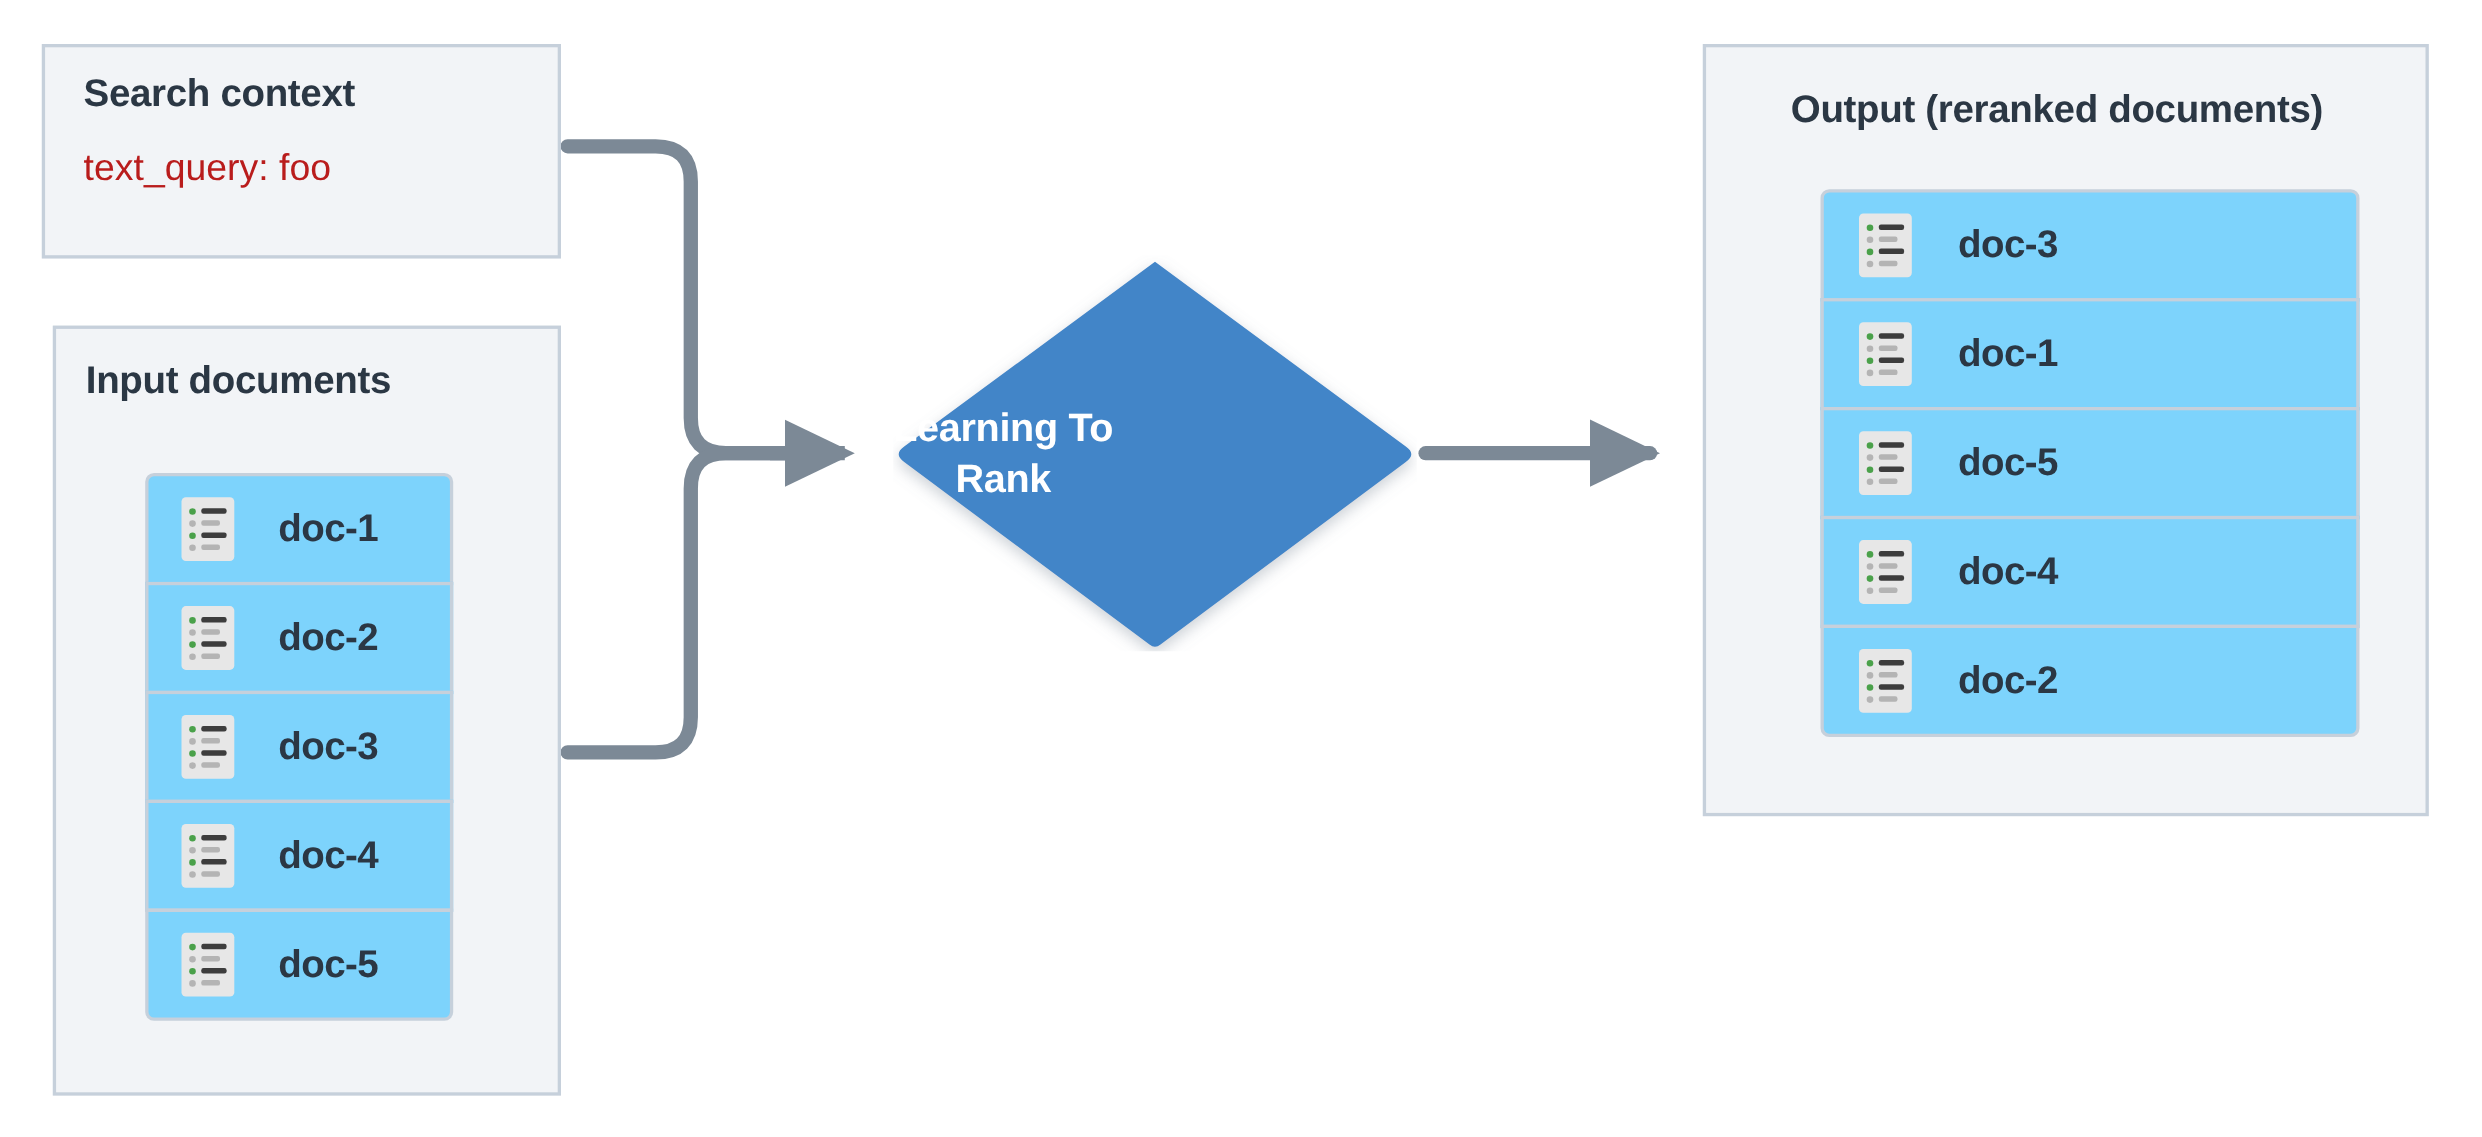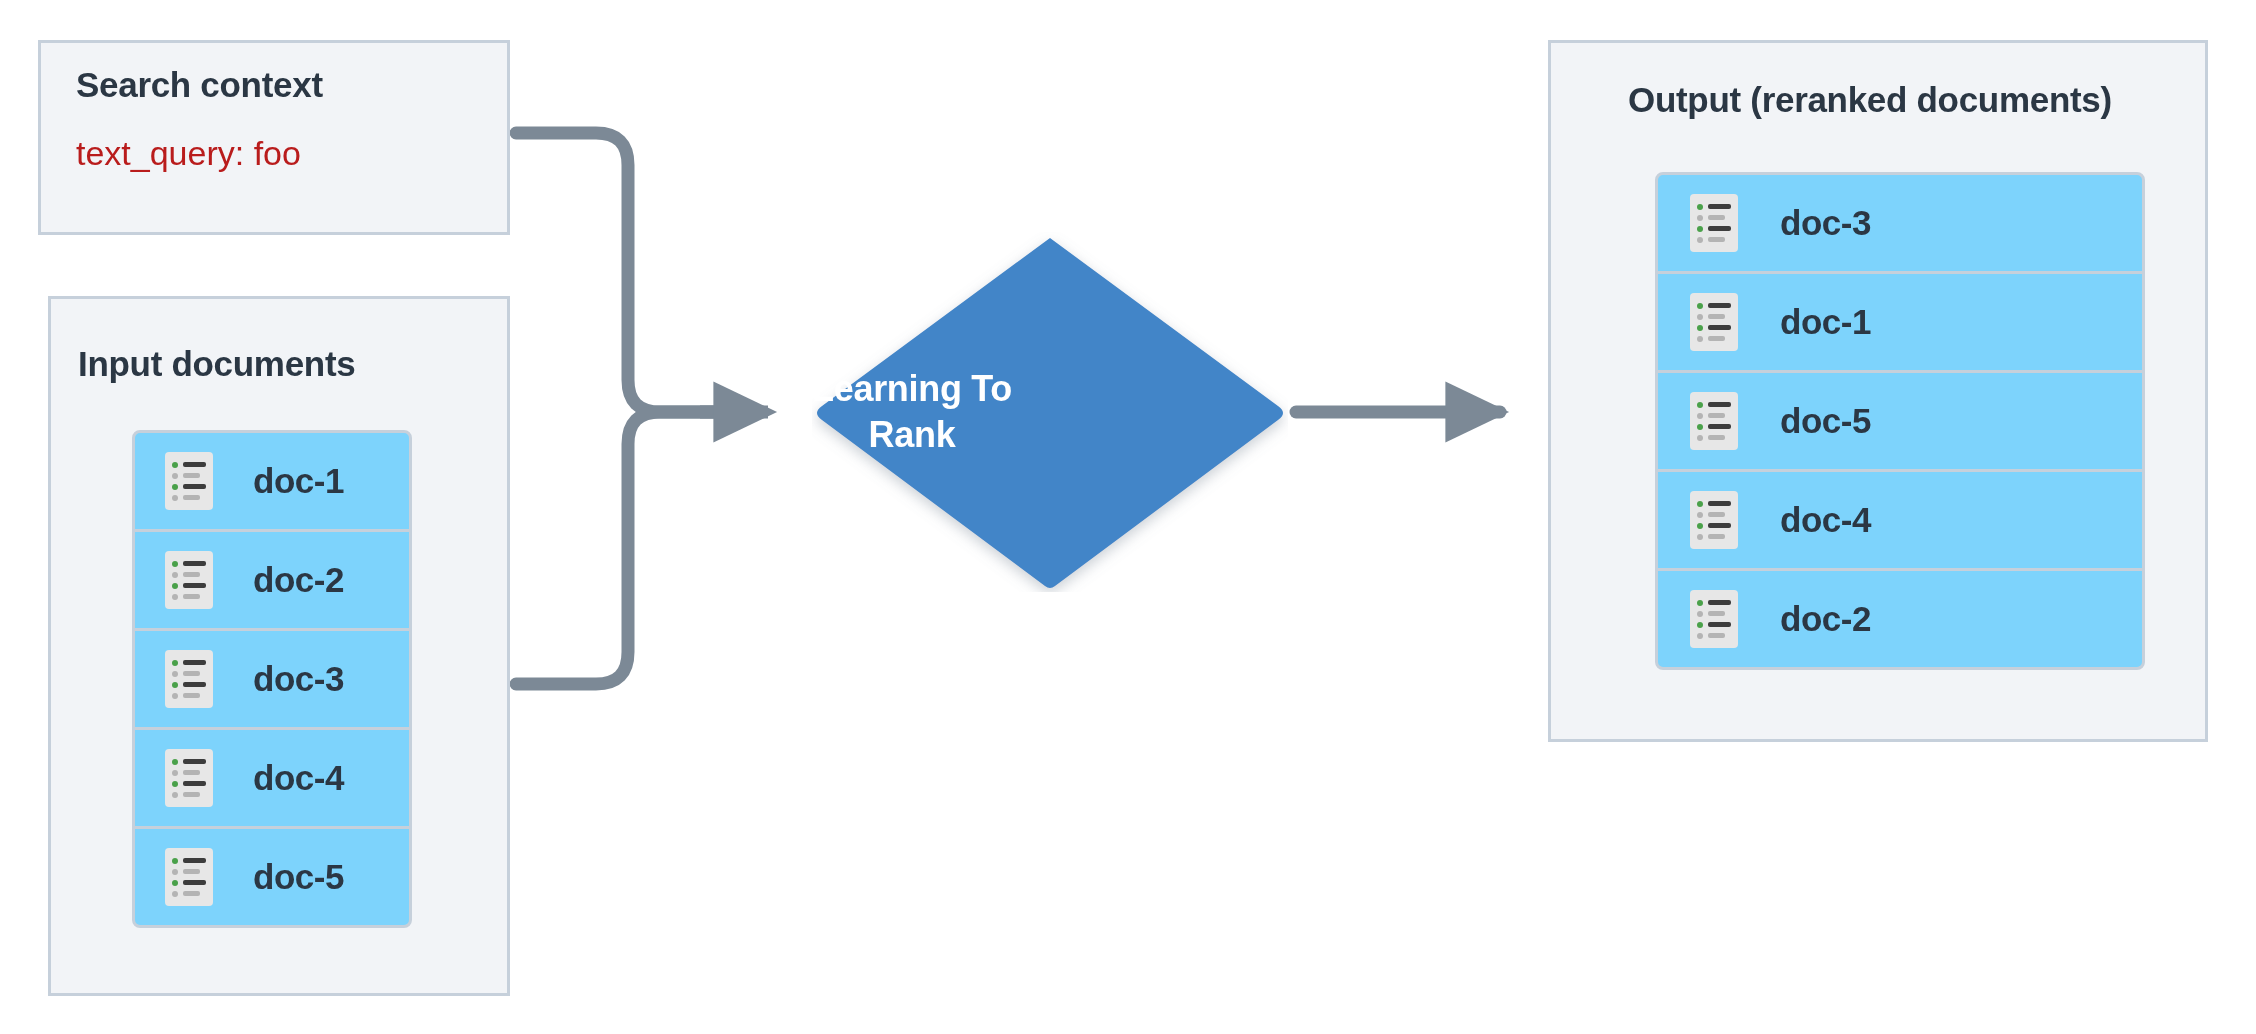--- a/index.html
+++ b/index.html
@@ -233,21 +233,21 @@
     <path d="M 1296 412 H 1500" fill="none" stroke="#7c8996" stroke-width="13" stroke-linecap="round" marker-end="url(#arrowhead)"></path>
   </svg>
 
   <div class="panel" id="search-context-panel">
   </div>
   <div class="panel-title" id="search-context-title" style="left:76px; top:65px;">Search context</div>
   <div class="panel-sub" id="search-context-query" style="left:76px; top:134px;">text_query: foo</div>
 
   <div class="panel" id="input-docs-panel">
   </div>
-  <div class="panel-title" id="input-docs-title" style="left:78px; top:344px;">Input documents</div>
+  <div class="panel-title" id="input-docs-title" style="left:78px; top:326px;">Input documents</div>
 
   <div class="doc-stack" id="input-doc-stack">
 
     <div class="doc-item">
       <span class="doc-icon">
         <span class="row">
             <span class="bullet green"></span>
             <span class="bar dark"></span>
           </span>
         <span class="row">

